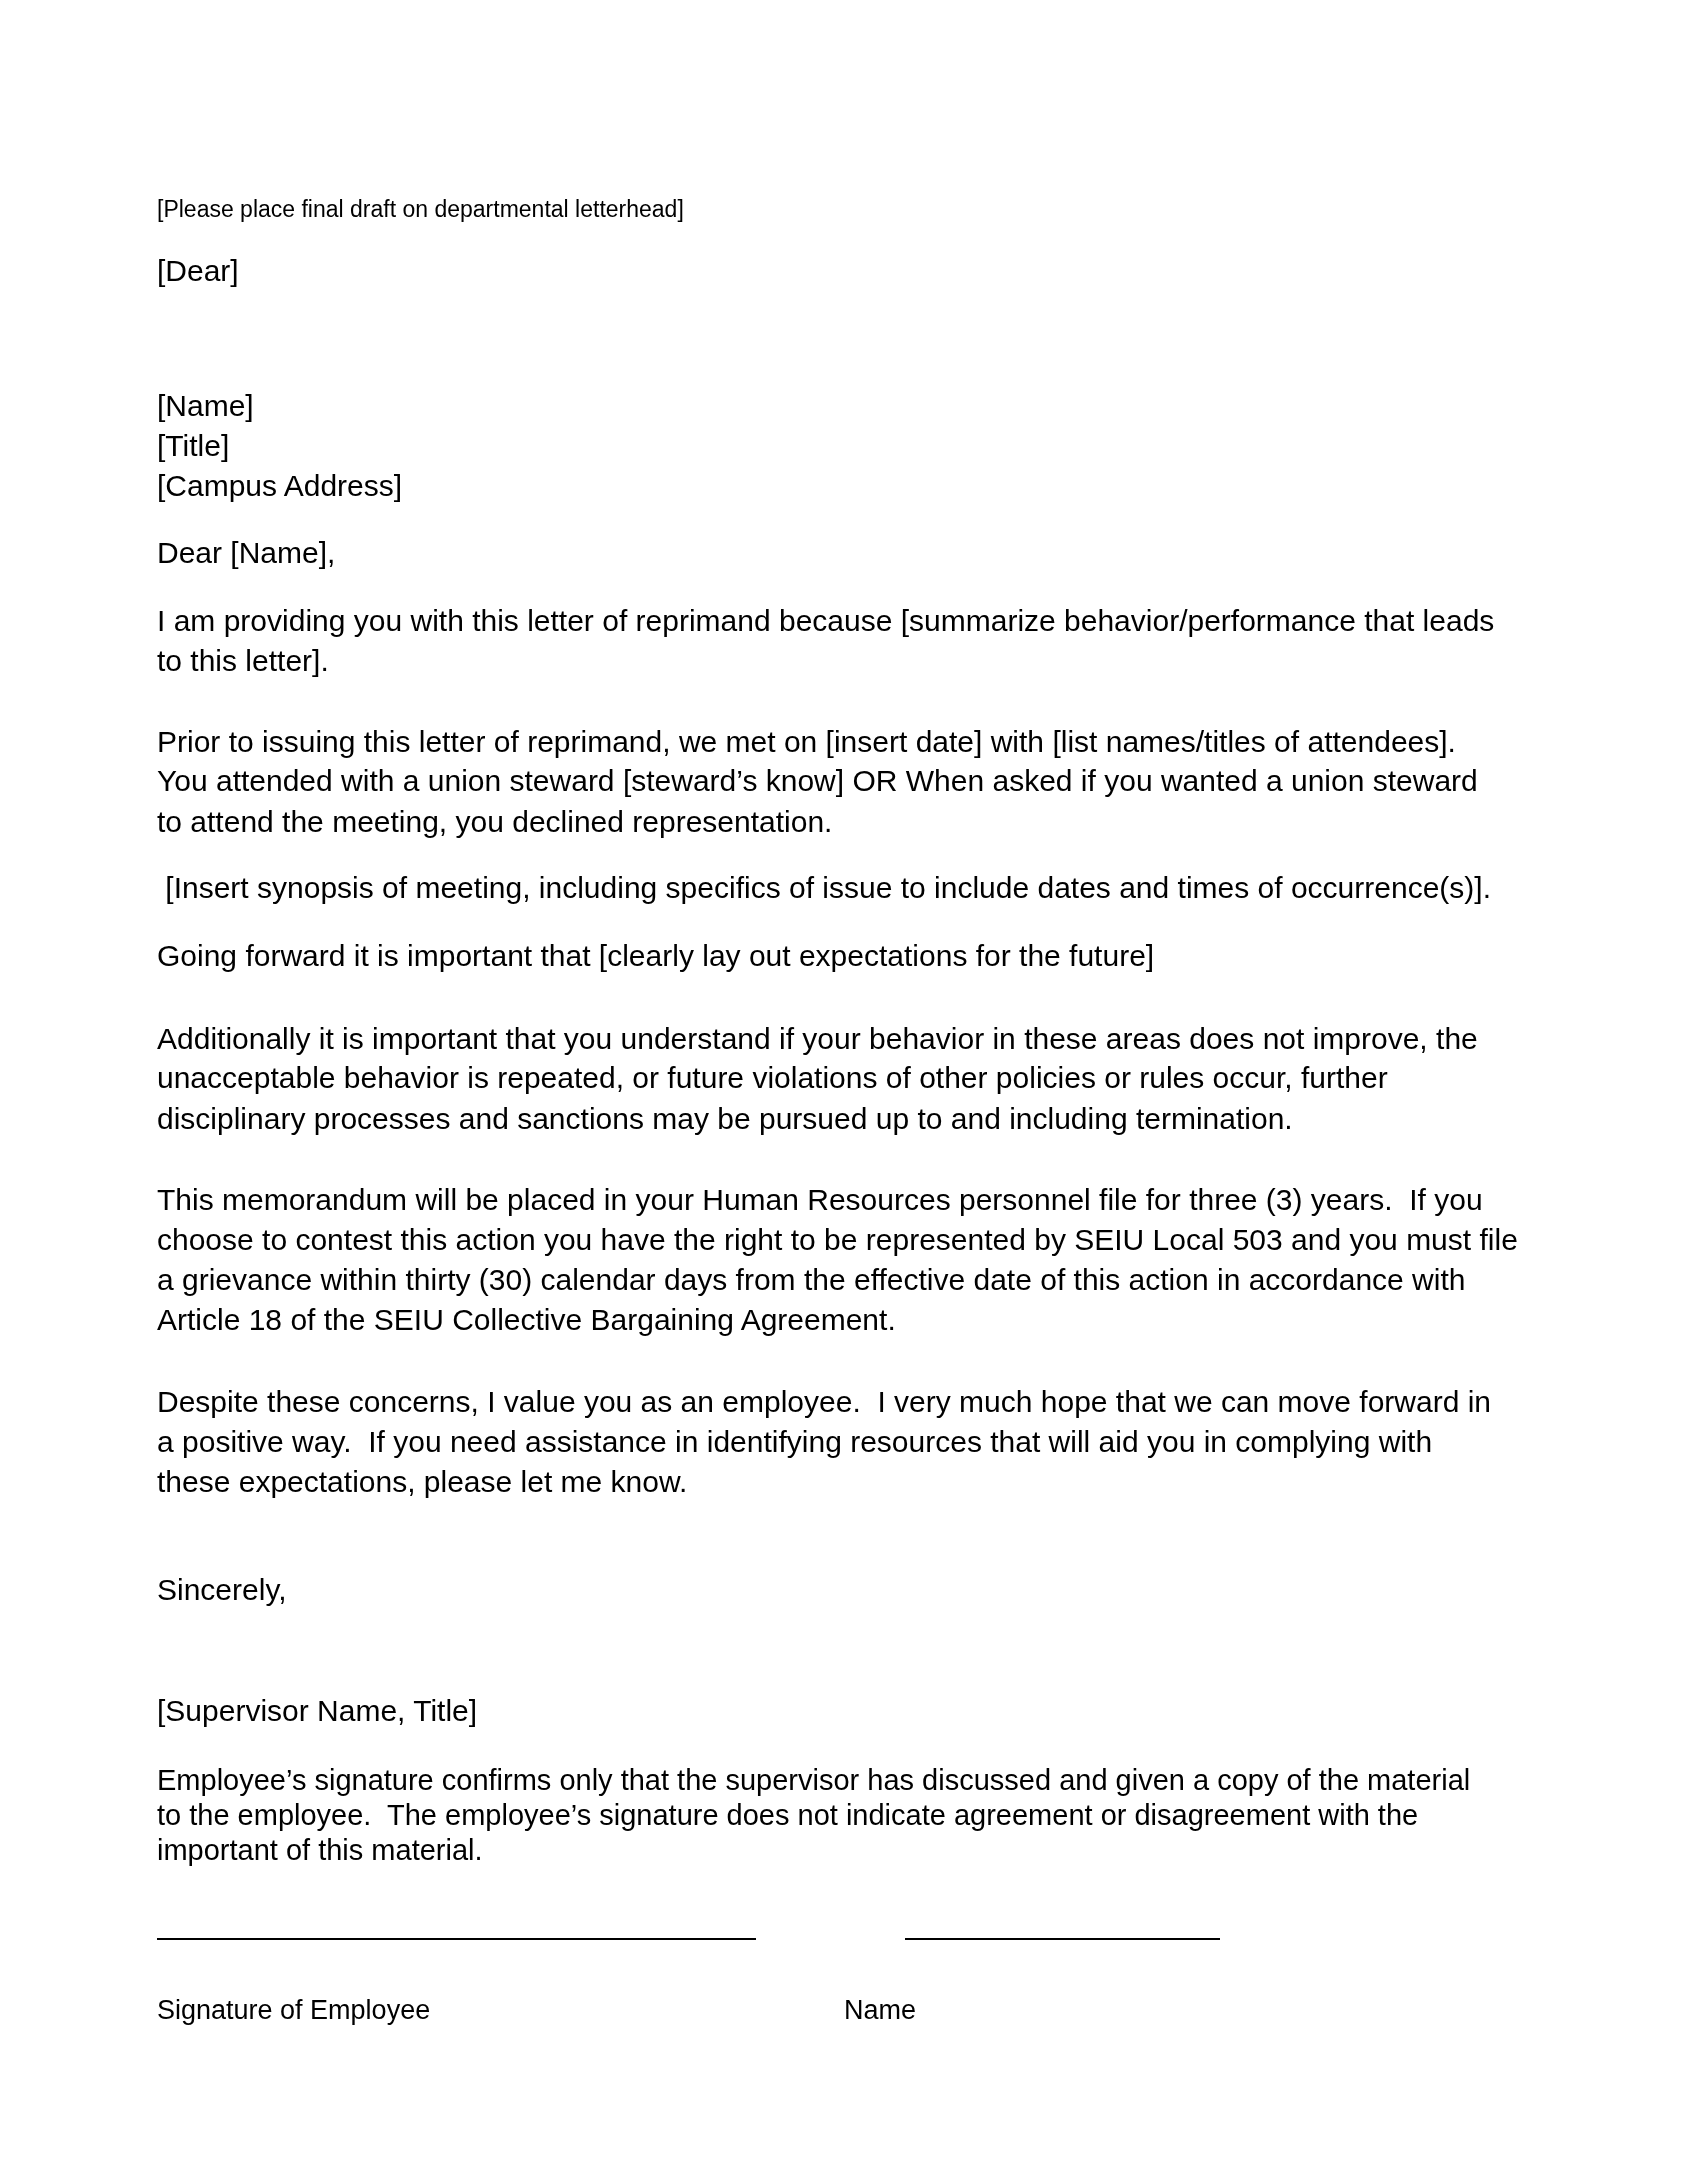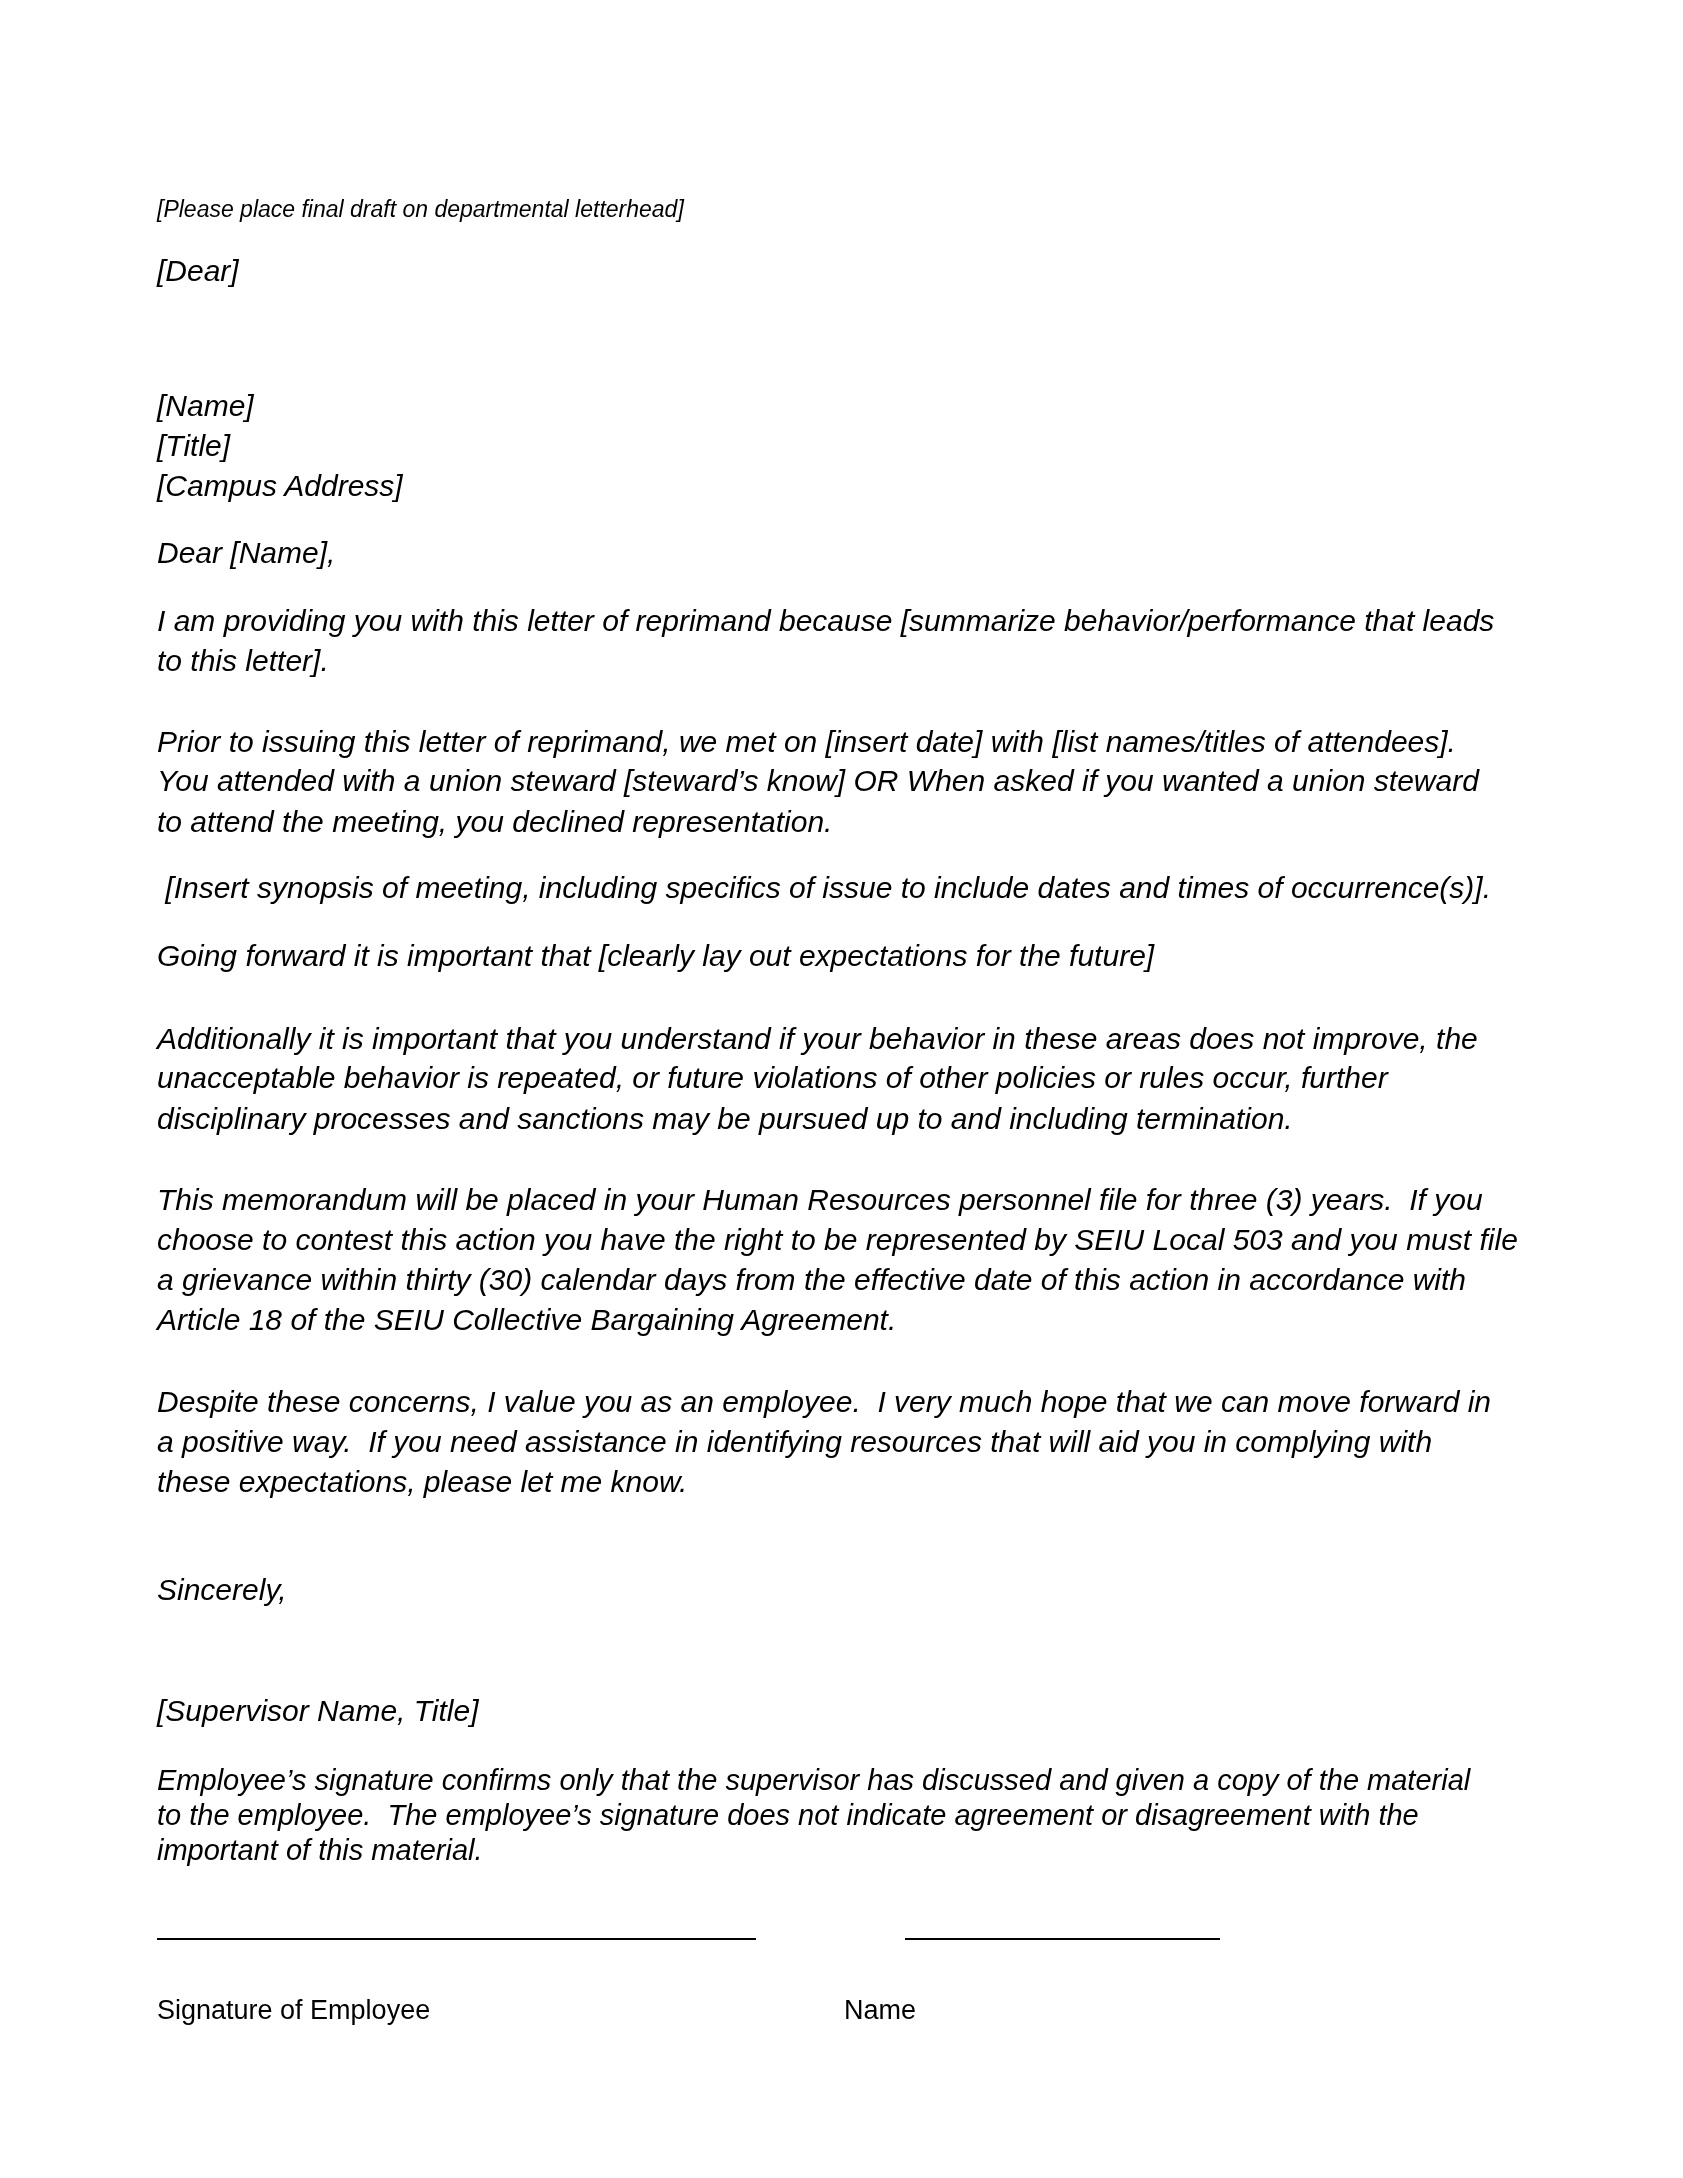--- a/index.html
+++ b/index.html
@@ -1,20 +1,20 @@
 <!DOCTYPE html>
 <html><head>
 <meta charset="utf-8">
 <style>
   html, body { margin: 0; padding: 0; background: #ffffff; }
   body { width: 1683px; height: 2178px; position: relative; overflow: hidden;
          font-family: "Liberation Sans", sans-serif; color: #000; }
-  .ln { position: absolute; left: 157px; white-space: pre; font-size: 30px; line-height: 40px; font-style: italic; }
+  .ln { position: absolute; left: 157px; white-space: pre; font-size: 30px; line-height: 40px; }
   .small { font-size: 23px; line-height: 30px; }
-  .ital { font-style: italic; font-size: 29px; line-height: 35px; }
+  .ital { font-size: 29px; line-height: 35px; }
   .rule { position: absolute; height: 2px; background: #000; }
   .lbl { position: absolute; font-size: 27px; line-height: 32px; white-space: pre; margin-top: 46px; }
 </style>
 </head>
 <body>
 
 <div>
   <div class="ln small" style="top:194px">[Please place final draft on departmental letterhead]</div>
   <div class="ln" style="top:251px">[Dear]</div>
 

